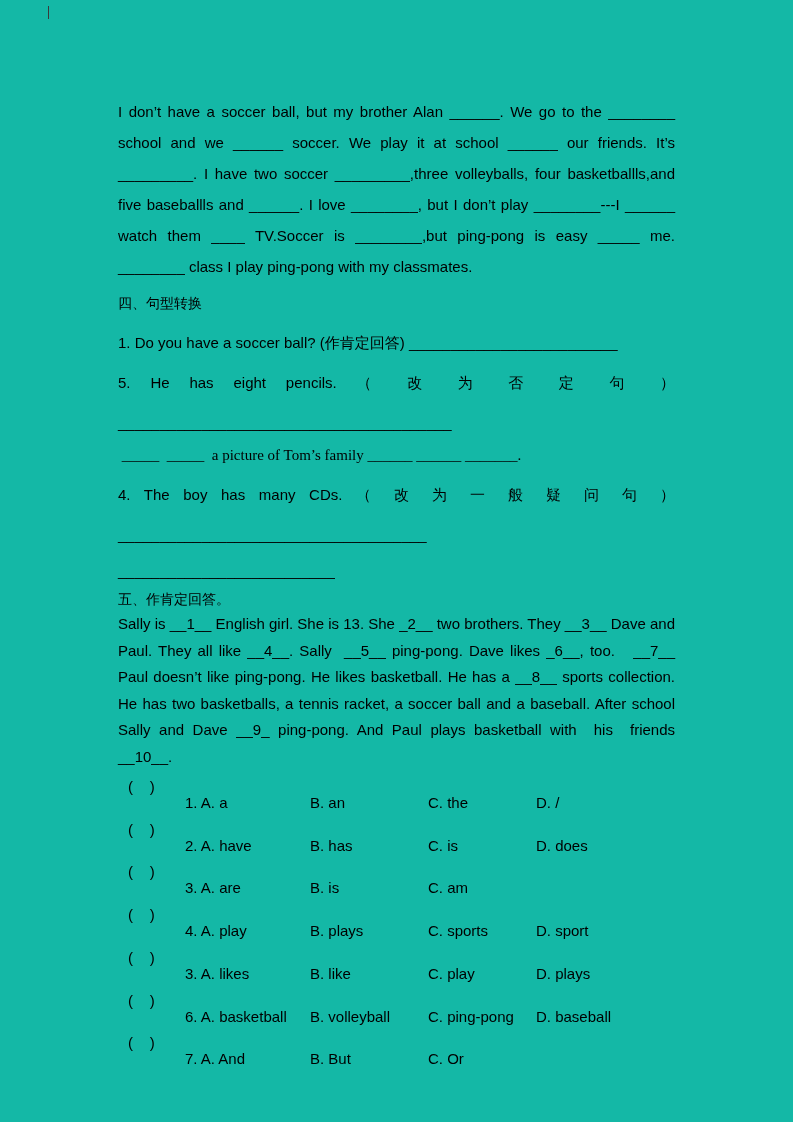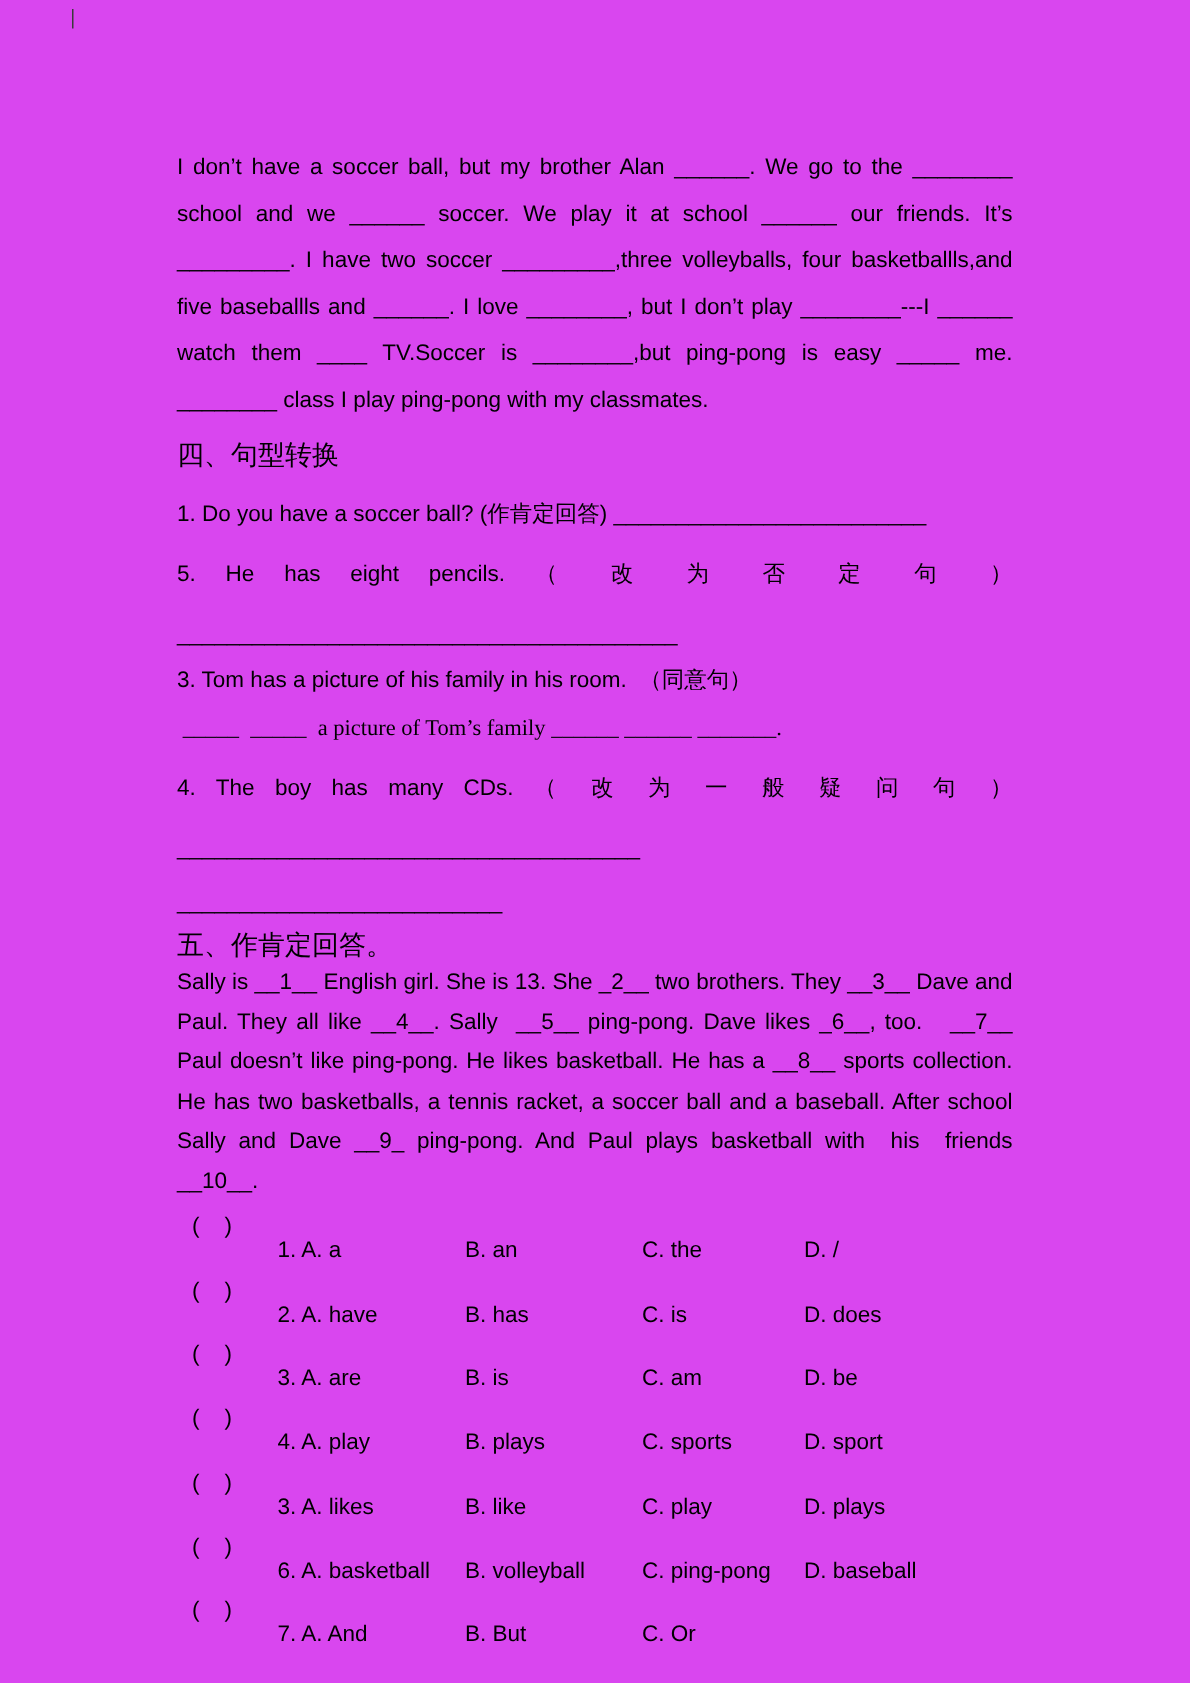--- a/index.html
+++ b/index.html
@@ -1,21 +1,21 @@
 <!DOCTYPE html>
 <html><head>
 <meta charset="utf-8">
 <style>
   * { margin: 0; padding: 0; box-sizing: border-box; }
   html, body { background: #ffffff; }
   .page {
     position: relative;
     width: 793px;
     height: 1122px;
-    background: #d946ef;
+    background: #14b8a6;
     color: #000000;
     font-family: "Liberation Sans", "DejaVu Sans", sans-serif;
     font-size: 15px;
     overflow: hidden;
   }
   .corner-mark {
     position: absolute;
     left: 48px;
     top: 6px;
     width: 1px;
@@ -25,21 +25,21 @@
   .content { padding: 96px 118px 0 118px; }
   .para { line-height: 31px; }
   .justify { text-align: justify; }
   .line { line-height: 31px; white-space: pre-wrap; }
   .spread {
     line-height: 31px;
     white-space: normal;
     text-align: justify;
     text-align-last: justify;
   }
-  .title-line { margin-top: 6px; font-size: 18px; }
+  .title-line { margin-top: 6px; font-size: 14px; }
   .q1 { margin-top: 8px; }
   .q2 { margin-top: 9px; }
   .q2a { margin-top: 9px; }
   .q3 { margin-top: 0; }
   .q3b { margin-top: 2px; font-family: Liberation Serif, serif; }
   .q4 { margin-top: 8px; }
   .q4a { margin-top: 9px; }
   .q5 { margin-top: 0; }
   .q5a { margin-top: 5px; }
   .t5 { margin-top: -2px; }
@@ -63,21 +63,20 @@
 
     <p class="para justify">I don’t have a soccer ball, but my brother Alan ______. We go to the ________ school and we ______ soccer. We play it at school ______ our friends. It’s _________. I have two soccer _________,three volleyballs, four basketballls,and five baseballls and ______. I love ________, but I don’t play ________---I ______ watch them ____ TV.Soccer is ________,but ping-pong is easy _____ me. ________ class I play ping-pong with my classmates.</p>
 
     <p class="line title-line">四、句型转换</p>
 
     <p class="line q1">1. Do you have a soccer ball? (作肯定回答) _________________________</p>
 
     <p class="spread q2">5. He has eight pencils. （ 改 为 否 定 句 ）</p>
     <p class="line q2a">________________________________________</p>
 
-    <p class="line q3">3. Tom has a picture of his family in his room.  （同意句）</p>
     <p class="line q3b"> _____  _____  a picture of Tom’s family ______ ______ _______.</p>
 
     <p class="spread q4">4. The boy has many CDs. （ 改 为 一 般 疑 问 句 ）</p>
     <p class="line q4a">_____________________________________</p>
 
     <p class="line q5a">__________________________</p>
 
     <p class="line title-line t5">五、作肯定回答。</p>
 
     <p class="para justify passage5">Sally is __1__ English girl. She is 13. She _2__ two brothers. They __3__ Dave and Paul. They all like __4__. Sally &nbsp;__5__ ping-pong. Dave likes _6__, too. &nbsp;&nbsp;__7__ Paul doesn’t like ping-pong. He likes basketball. He has a __8__ sports collection. He has two basketballs, a tennis racket, a soccer ball and a baseball. After school Sally and Dave __9_ ping-pong. And Paul plays basketball with &nbsp;his &nbsp;friends __10__.</p>
@@ -95,21 +94,20 @@
         <span class="c1">2. A. have</span>
         <span class="c2">B. has</span>
         <span class="c3">C. is</span>
         <span class="c4">D. does</span>
       </div>
       <div class="crow">
         <span class="c0">(    )</span>
         <span class="c1">3. A. are</span>
         <span class="c2">B. is</span>
         <span class="c3">C. am</span>
-        <span class="c4">D. be</span>
       </div>
       <div class="crow">
         <span class="c0">(    )</span>
         <span class="c1">4. A. play</span>
         <span class="c2">B. plays</span>
         <span class="c3">C. sports</span>
         <span class="c4">D. sport</span>
       </div>
       <div class="crow">
         <span class="c0">(    )</span>

